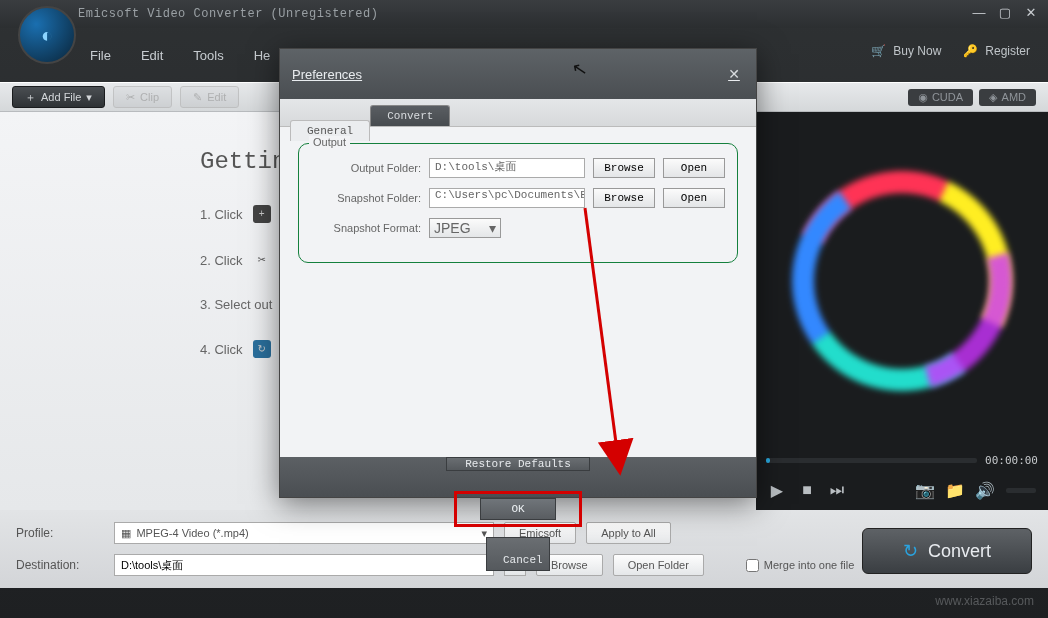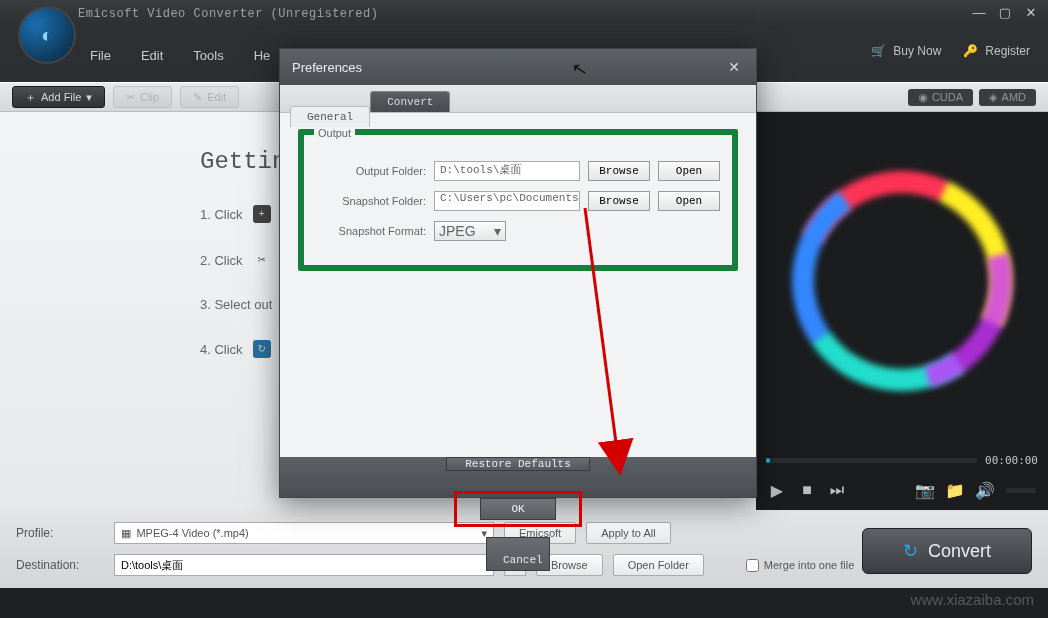--- a/index.html
+++ b/index.html
@@ -52,45 +52,45 @@
 .row-label { width: 88px; }
 .combo { flex:0 0 380px; height:22px; background:#fff; border:1px solid #aaa; padding:0 6px; display:flex; align-items:center; font-size:11px;}
 .input { width:380px; height:22px; background:#fff; border:1px solid #aaa; padding:0 6px; font-size:11px; }
 .sm-btn { height:22px; padding:0 14px; background:linear-gradient(#fdfdfd,#e5e7e9); border:1px solid #aaa; border-radius:2px; font-size:11px; cursor:pointer; display:flex; align-items:center; }
 .checkbox-wrap { display:flex; align-items:center; gap:5px; font-size:11px;padding-left:32px; }
 .convert-btn { position:absolute; right:16px; top:18px; width:170px; height:46px; background:linear-gradient(#5e6266,#3a3e42); border:1px solid #222; border-radius:6px; color:#e8ebef; font-size:18px; display:flex; align-items:center; justify-content:center; gap:10px; cursor:pointer; font-family:"Courier New", monospace; }
 .convert-icon{ color:#2aa3df; font-size:18px; }
 
 
 .dialog-modal { position: absolute; left: 279px; top: 48px; width: 478px; height: 450px; background: #f2f3f5; border: 1px solid #444; box-shadow: 0 6px 28px rgba(0,0,0,.5); z-index: 50; }
-.dlg-title { height: 36px; background: linear-gradient(#5e6367,#4a4e52); color:#e9ecef; display:flex; align-items:center; padding:0 12px; font-family:"Courier New", monospace; font-size:13px; }
+.dlg-title { height: 50px; background: linear-gradient(#5e6367,#4a4e52); color:#e9ecef; display:flex; align-items:center; padding:0 12px; font-family:"Courier New", monospace; font-size:13px;text-decoration:underline; }
 .dlg-close { margin-left:auto; width:20px; height:20px; color:#d9dcdf; display:flex; align-items:center; justify-content:center; cursor:pointer; font-size:14px; }
 .dlg-tabs { height:28px; background:linear-gradient(#e4e6e8,#d7d9db); border-bottom:1px solid #bbb; display:flex; padding: 6px 10px 0; gap:0; }
 .tab { padding:4px 16px; font-size:11px; font-family:"Courier New", monospace; cursor:pointer; background:linear-gradient(#5a5e62,#474b4f); color:#d9dcdf; border:1px solid #888; border-bottom:none; border-radius:3px 3px 0 0; }
 .tab.active { background:#ebedef; color:#555; border-color:#bbb; position:relative; top:15px; }
 .dlg-body { padding: 16px 18px; font-size:11px; font-family:"Courier New", monospace; color:#666; }
-.fieldset { border:6px solid #15803d; border-radius:2px; padding:26px 12px 14px; position:relative; }
+.fieldset { border:1px solid #15803d; border-radius:10px; padding:14px 12px 14px; position:relative; }
 .legend { position:absolute; top:-8px; left:10px; background:#f2f3f5; padding:0 4px; }
 .field-row { display:flex; align-items:center; gap:8px; margin-bottom:10px; }
 .field-label { width:110px; text-align:right; }
 .field-input { flex:1; min-width:0; height:20px; background:#fff; border:1px solid #aaa; padding:0 5px; font-size:11px; font-family:"Courier New", monospace; overflow:hidden; white-space:nowrap; }
 .field-btn { width:62px; height:20px; background:linear-gradient(#fbfbfb,#e3e5e7); border:1px solid #999; font-size:11px; font-family:"Courier New", monospace; cursor:pointer; }
 .field-select { width:72px; height:20px; background:linear-gradient(#fbfbfb,#e4e6e8); border:1px solid #999; font-size:14px; font-family:"Courier New", monospace; padding:0 4px; display:flex; align-items:center; justify-content:space-between; cursor:pointer; }
 .dlg-footer { position:absolute; bottom:0; left:0; right:0; height:40px; background:linear-gradient(#5c6064,#4a4e52); display:flex; align-items:center; padding:0 12px; gap:10px;flex-direction:column; }
 .footer-btn { height:24px; padding:0 18px; background:linear-gradient(#6a6e72,#55595d); border:1px solid #3a3d40; color:#e6e9ec; font-size:11px; font-family:"Courier New", monospace; cursor:pointer; }
 .footer-spacer { flex:1; }
 .ok-wrap { display:inline-block; border:3px solid #d40000; padding:4px 23px; }
 .ok-btn { height:22px; width:76px; background:linear-gradient(#70757a,#595d61); border:1px solid #3a3d40; color:#ecf0f3; font-size:11px; font-family:"Courier New", monospace; cursor:pointer; }
 
 
 .arrow { position:absolute; z-index:60; pointer-events:none; }
 
 .cursor { position:absolute; left:572px; top:58px; z-index:70; font-size:18px; color:#111; pointer-events:none; transform: rotate(-12deg); }
 
-.watermark { position:absolute; right:14px; bottom:10px; color:#8d9093; font-size:15px; opacity:.5;margin-top:20px; }
+.watermark { position:absolute; right:14px; bottom:10px; color:#8d9093; font-size:12px; opacity:.5;margin-top:20px; }
 </style>
 </head>
 <body>
 
 <div class="main-window">
 
   <div class="titlebar">
     <div class="logo-area"></div>
     <div class="title-text">Emicsoft Video Converter (Unregistered)</div>
     <div class="win-controls">

